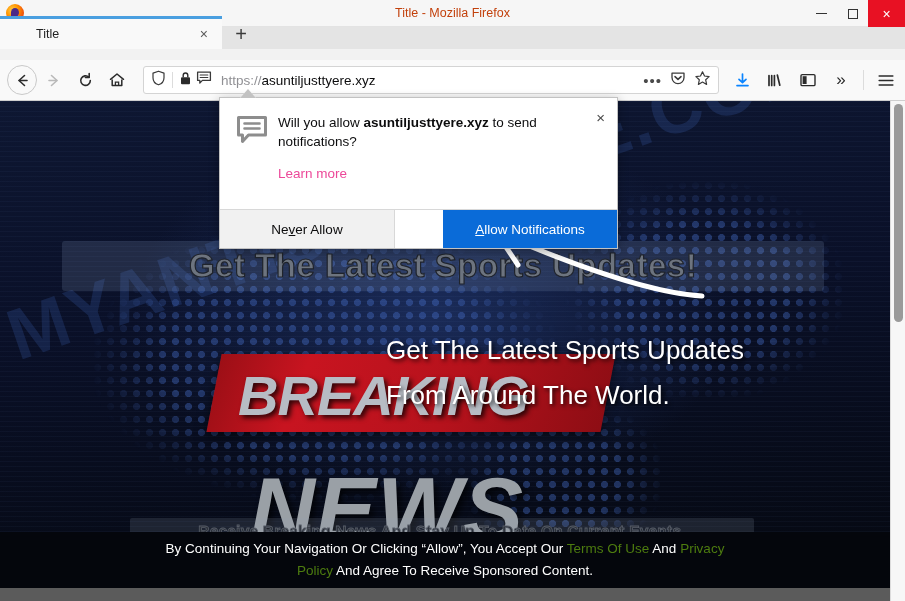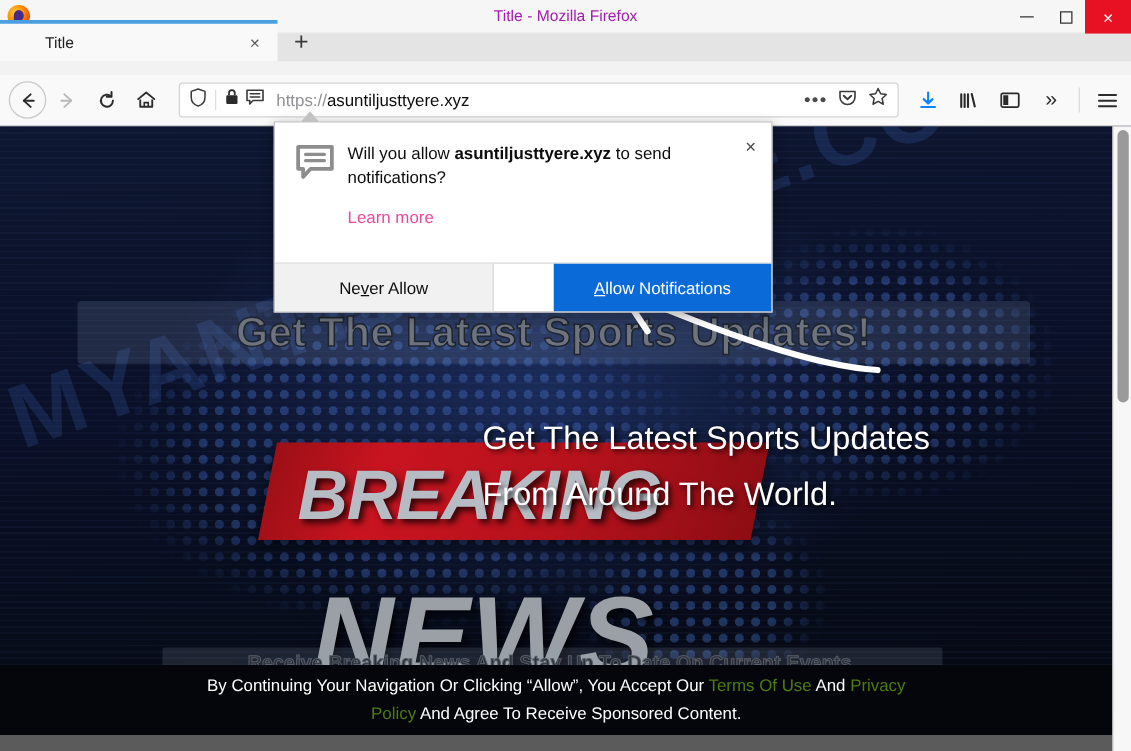--- a/index.html
+++ b/index.html
@@ -23,21 +23,21 @@
     background: radial-gradient(circle at 35% 35%, #ffd04d 0%, #ff9500 38%, #f4600b 62%, #e2410d 85%);
     position: relative; flex: none;
   }
   .ff-logo::after {
     content: ""; position: absolute; left: 5px; top: 4px;
     width: 8px; height: 9px; border-radius: 50% 50% 50% 20%;
     background: #4a2a88;
   }
   .win-title {
     position: absolute; left: 0; right: 0; text-align: center;
-    font-size: 12.5px; color: #a21caf;
+    font-size: 12.5px; color: #c2410c;
   }
   .win-buttons { position: absolute; right: 0; top: 0; display: flex; height: 27px; }
   .win-btn {
     width: 31px; height: 27px; display: flex; align-items: center; justify-content: center;
     font-size: 12px; color: #333;
   }
   .win-btn.close { background: #e81123; color: #fff; width: 37px; font-size: 14px; }
   .win-btn .dash { display: block; width: 11px; height: 1px; background: #333; }
   .win-btn .sq { display: block; width: 10px; height: 10px; border: 1px solid #333; }
 

